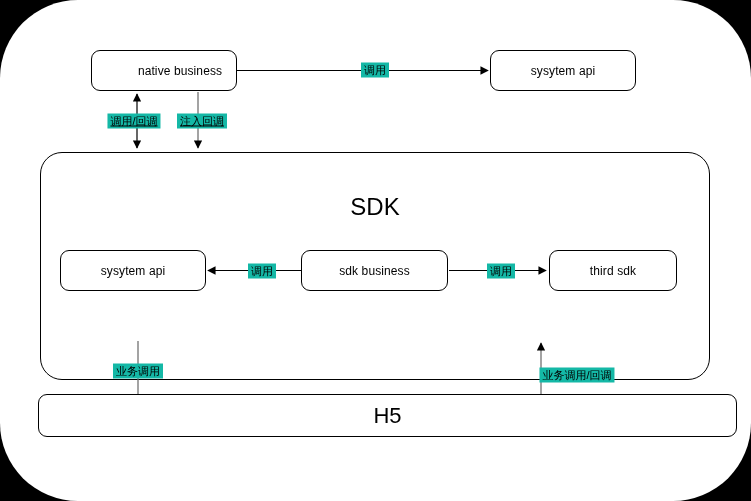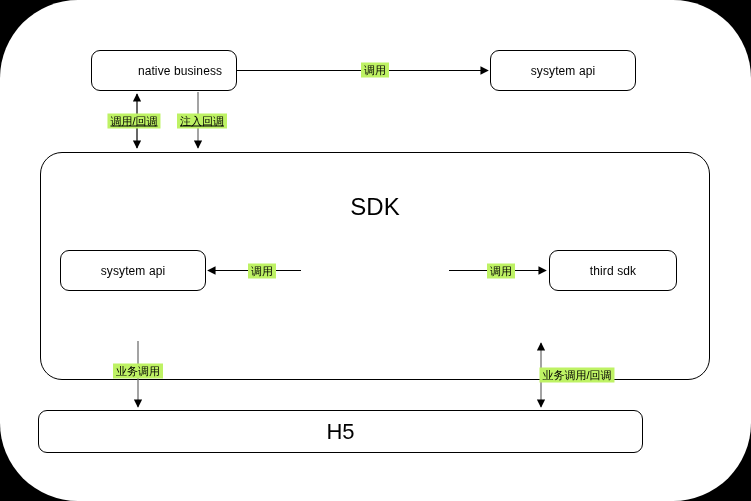--- a/index.html
+++ b/index.html
@@ -74,21 +74,21 @@
     position: absolute;
     left: 0;
     top: 0;
     width: 751px;
     height: 501px;
     z-index: 3;
     overflow: visible;
   }
   .edge-label {
     position: absolute;
-    background: #bef264;
+    background: #14b8a6;
     font-size: 11px;
     color: #000000;
     padding: 1px 3px;
     white-space: nowrap;
     z-index: 5;
     line-height: 13px;
   }
   .lbl-center { transform: translate(-50%, -50%); }
 </style>
 </head>
@@ -132,26 +132,29 @@
   </div>
 
   <div class="node" style="left:490px; top:50px; width:146px; height:41px;">
     <span>sysytem api</span>
   </div>
 
   <div class="node" style="left:60px; top:250px; width:146px; height:41px;">
     <span>sysytem api</span>
   </div>
 
+  <div class="node" style="left:301px; top:250px; width:147px; height:41px;">
+    <span>sdk business</span>
+  </div>
 
   <div class="node" style="left:549px; top:250px; width:128px; height:41px;">
     <span>third sdk</span>
   </div>
 
-  <div class="h5-box" style="left:38px; top:410px; width:605px; height:43px;text-align:center;">
+  <div class="h5-box" style="left:38px; top:394px; width:699px; height:43px;text-align:center;">
     <span>H5</span>
   </div>
 
   <div class="edge-label lbl-center" style="left:375px; top:70px;">调用</div>
 
   <div class="edge-label lbl-center" style="left:134px; top:121px;text-decoration:underline;">调用/回调</div>
 
   <div class="edge-label lbl-center" style="left:202px; top:121px;text-decoration:underline;">注入回调</div>
 
   <div class="edge-label lbl-center" style="left:262px; top:271px;">调用</div>

